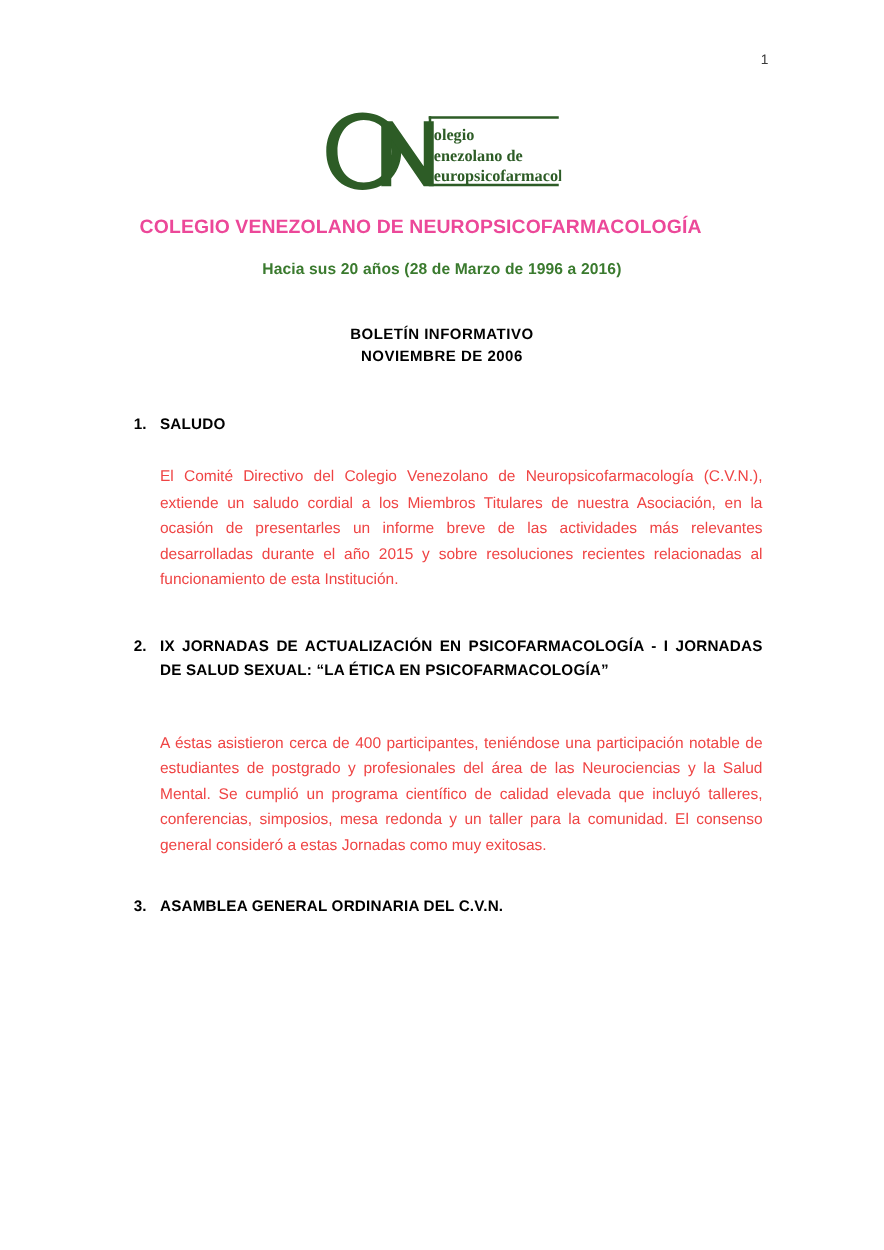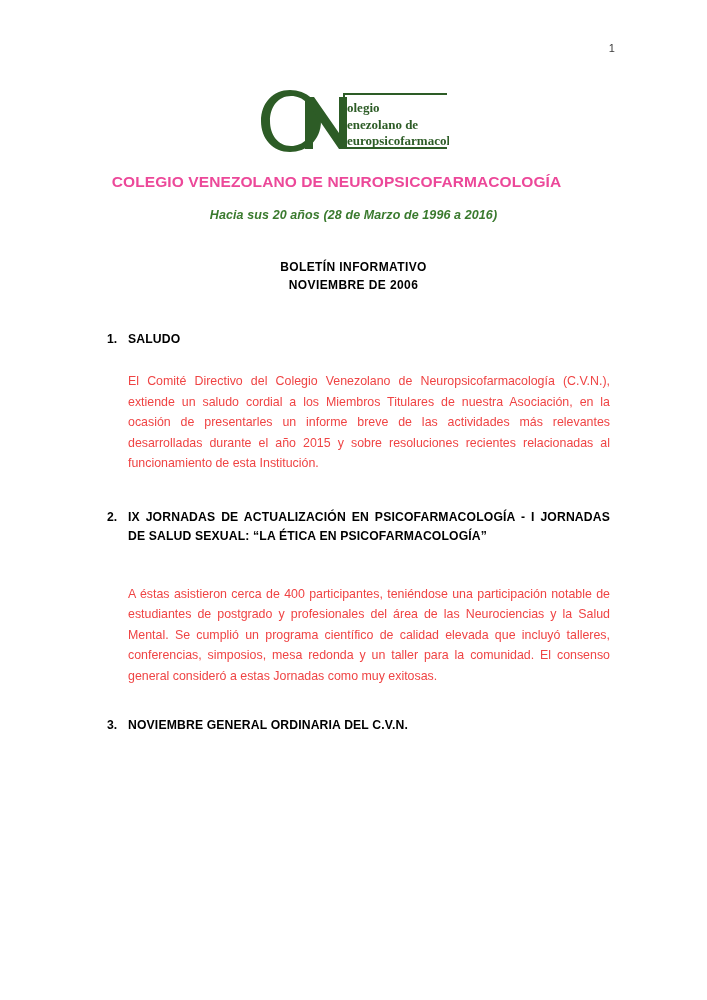--- a/index.html
+++ b/index.html
@@ -66,21 +66,20 @@
     margin-left: 16px;
   }
   .doc-subtitle {
     position: absolute;
     top: 208px;
     left: 0;
     width: 707px;
     text-align: center;
     font-size: 12.5px;
     font-weight: bold;
-    font-style: italic;
     color: #3a7a2e;
     letter-spacing: 0.1px;
   }
   .bulletin {
     position: absolute;
     top: 258px;
     left: 0;
     width: 707px;
     text-align: center;
     font-size: 12px;
@@ -198,19 +197,19 @@
       <div class="gap-md"></div>
       <div class="gap-sm"></div>
       <div class="para">A éstas asistieron cerca de 400 participantes, teniéndose una participación notable de estudiantes de postgrado y profesionales del área de las Neurociencias y la Salud Mental. Se cumplió un programa científico de calidad elevada que incluyó talleres, conferencias, simposios, mesa redonda y un taller para la comunidad. El consenso general consideró a estas Jornadas como muy exitosas.</div>
     </div>
 
     <div class="gap-lg"></div>
 
     <div class="section">
       <div class="sec-head">
         <span class="sec-num">3.</span>
-        <span class="sec-title justify-all">NOVIEMBRE GENERAL ORDINARIA DEL C.V.N.</span>
+        <span class="sec-title justify-all">ASAMBLEA GENERAL ORDINARIA DEL C.V.N.</span>
       </div>
       <div class="gap-md"></div>
     </div>
 
   </div>
 </div>
 
 </body></html>

